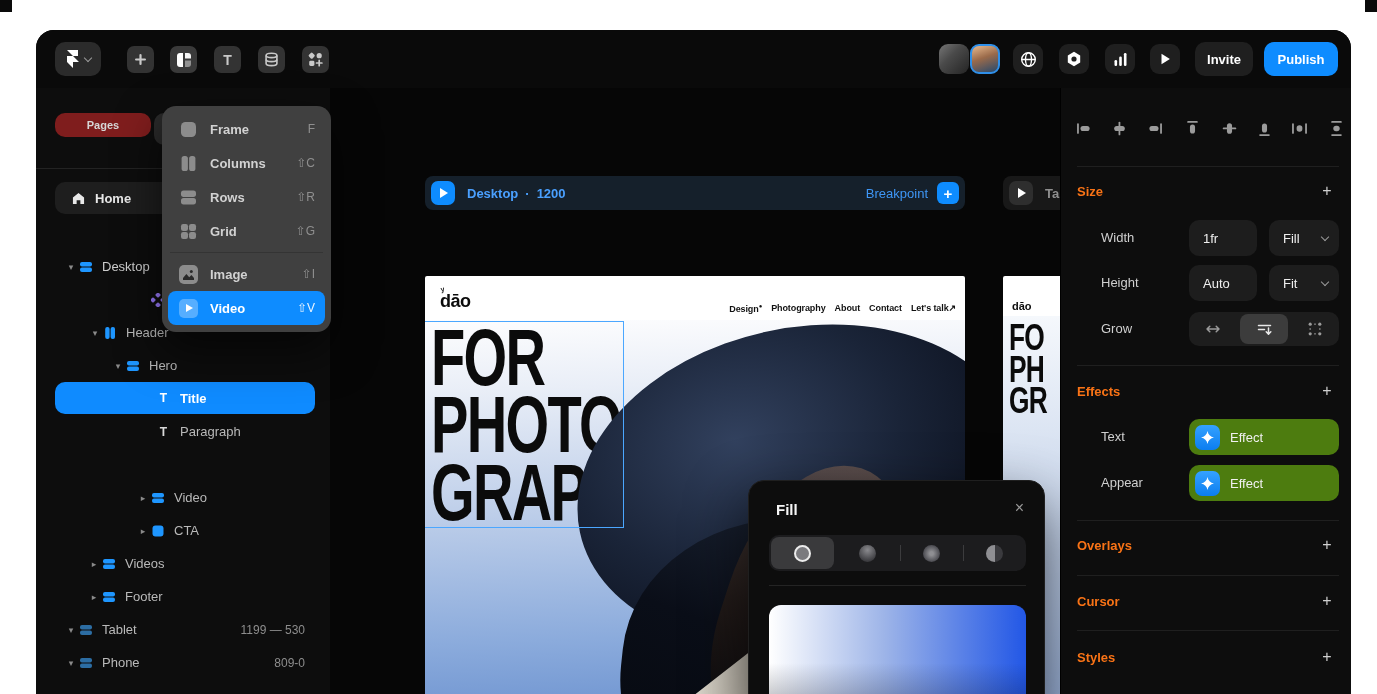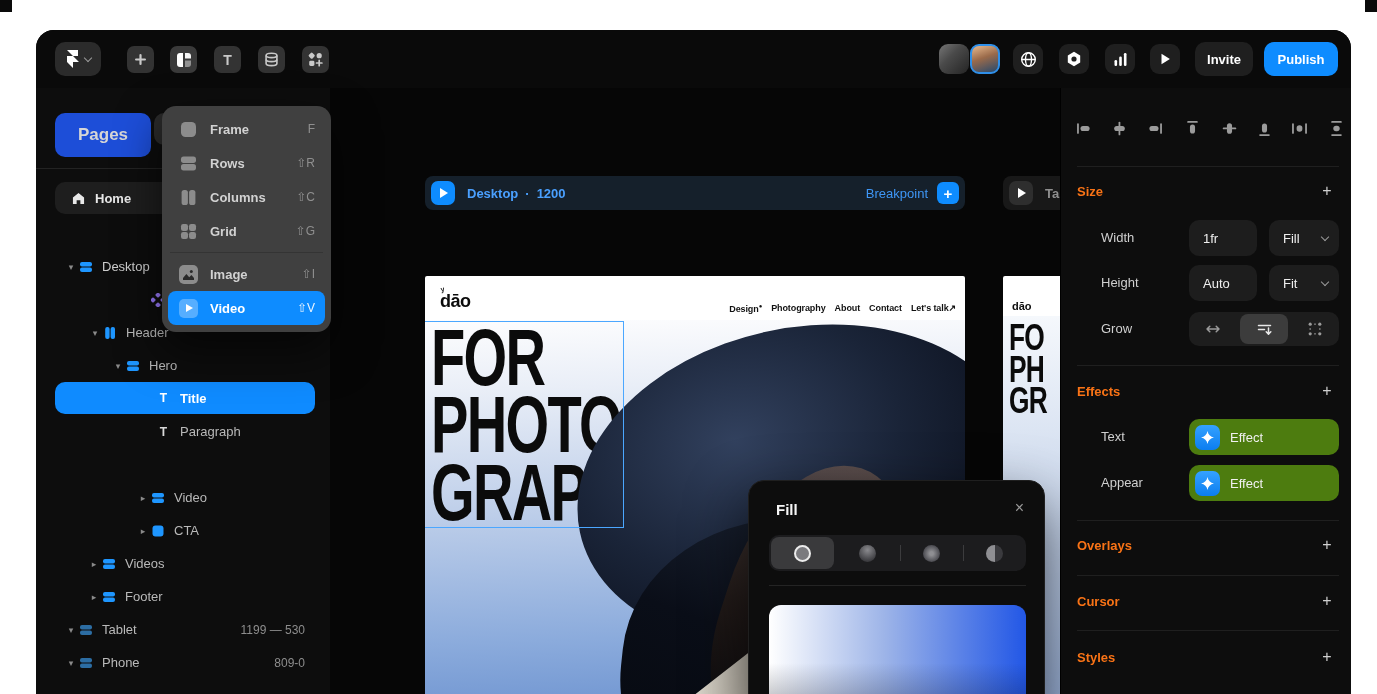--- a/index.html
+++ b/index.html
@@ -29,23 +29,23 @@
     border:2px solid #2f8fe8; }
   .act-tile { position:absolute; top:14px; width:30px; height:30px; border-radius:9px;
     background:#1f1f1f; display:flex; align-items:center; justify-content:center; color:#f0f0f0; }
   .txt-btn { position:absolute; top:12px; height:34px; border-radius:10px; display:flex;
     align-items:center; justify-content:center; font-size:13px; font-weight:700; color:#fff; }
   #invite-btn { left:1159px; width:58px; background:#1f1f1f; }
   #publish-btn { left:1228px; width:74px; background:#0e8cff; }
 
   
   #sidebar { position:absolute; left:0; top:58px; width:294px; height:622px; background:#0d0d0d; }
-  .tab-pill { position:absolute; left:19px; top:25px; width:96px; height:44px; background:#1d4ed8;
+  .tab-pill { position:absolute; left:19px; top:25px; width:96px; height:24px; background:#7f1d1d;
     border-radius:10px; display:flex; align-items:center; justify-content:center;
-    color:#d6d6d6; font-size:17px; font-weight:600; }
+    color:#d6d6d6; font-size:11px; font-weight:600; }
   .tab-partial { position:absolute; left:118px; top:25px; width:34px; height:32px;
     background:#2a2a2a; border-radius:10px; }
   .sb-divider { position:absolute; left:0; top:80px; width:294px; height:1px; background:#232323; }
   .home-pill { position:absolute; left:19px; top:94px; width:261px; height:32px; background:#1e1e1e;
     border-radius:10px; display:flex; align-items:center; gap:10px; padding-left:17px;
     color:#e8e8e8; font-size:13px; font-weight:600; }
   .trow { position:absolute; height:33px; width:294px; display:flex; align-items:center;
     color:#b9b9b9; font-size:13px; font-weight:500; }
   .trow .tchev { width:14px; color:#8a8a8a; font-size:9px; text-align:center; flex:none; }
   .trow .ticon { width:15px; height:15px; flex:none; margin-right:9px;
@@ -642,36 +642,36 @@
             <svg width="17" height="17" viewBox="0 0 17 17" fill="currentColor">
               <rect x="1" y="1" width="15" height="15" rx="4.5"></rect>
             </svg>
           </span>
         <span>Frame</span>
         <span class="mi-key">F</span>
       </div>
       <div class="mi">
         <span class="mi-icon">
             <svg width="17" height="17" viewBox="0 0 17 17" fill="currentColor">
-              <rect x="1" y="1.6" width="15" height="6.3" rx="2.6"></rect>
-              <rect x="1" y="9.1" width="15" height="6.3" rx="2.6"></rect>
-            </svg>
-          </span>
-        <span>Rows</span>
-        <span class="mi-key">⇧R</span>
+              <rect x="1.6" y="1" width="6.3" height="15" rx="2.6"></rect>
+              <rect x="9.1" y="1" width="6.3" height="15" rx="2.6"></rect>
+            </svg>
+          </span>
+        <span>Columns</span>
+        <span class="mi-key">⇧C</span>
       </div>
       <div class="mi">
         <span class="mi-icon">
             <svg width="17" height="17" viewBox="0 0 17 17" fill="currentColor">
-              <rect x="1.6" y="1" width="6.3" height="15" rx="2.6"></rect>
-              <rect x="9.1" y="1" width="6.3" height="15" rx="2.6"></rect>
-            </svg>
-          </span>
-        <span>Columns</span>
-        <span class="mi-key">⇧C</span>
+              <rect x="1" y="1.6" width="15" height="6.3" rx="2.6"></rect>
+              <rect x="1" y="9.1" width="15" height="6.3" rx="2.6"></rect>
+            </svg>
+          </span>
+        <span>Rows</span>
+        <span class="mi-key">⇧R</span>
       </div>
       <div class="mi">
         <span class="mi-icon">
             <svg width="17" height="17" viewBox="0 0 17 17" fill="currentColor">
               <rect x="1" y="1" width="7" height="7" rx="2.2"></rect>
               <rect x="9" y="1" width="7" height="7" rx="2.2"></rect>
               <rect x="1" y="9" width="7" height="7" rx="2.2"></rect>
               <rect x="9" y="9" width="7" height="7" rx="2.2"></rect>
             </svg>
           </span>

